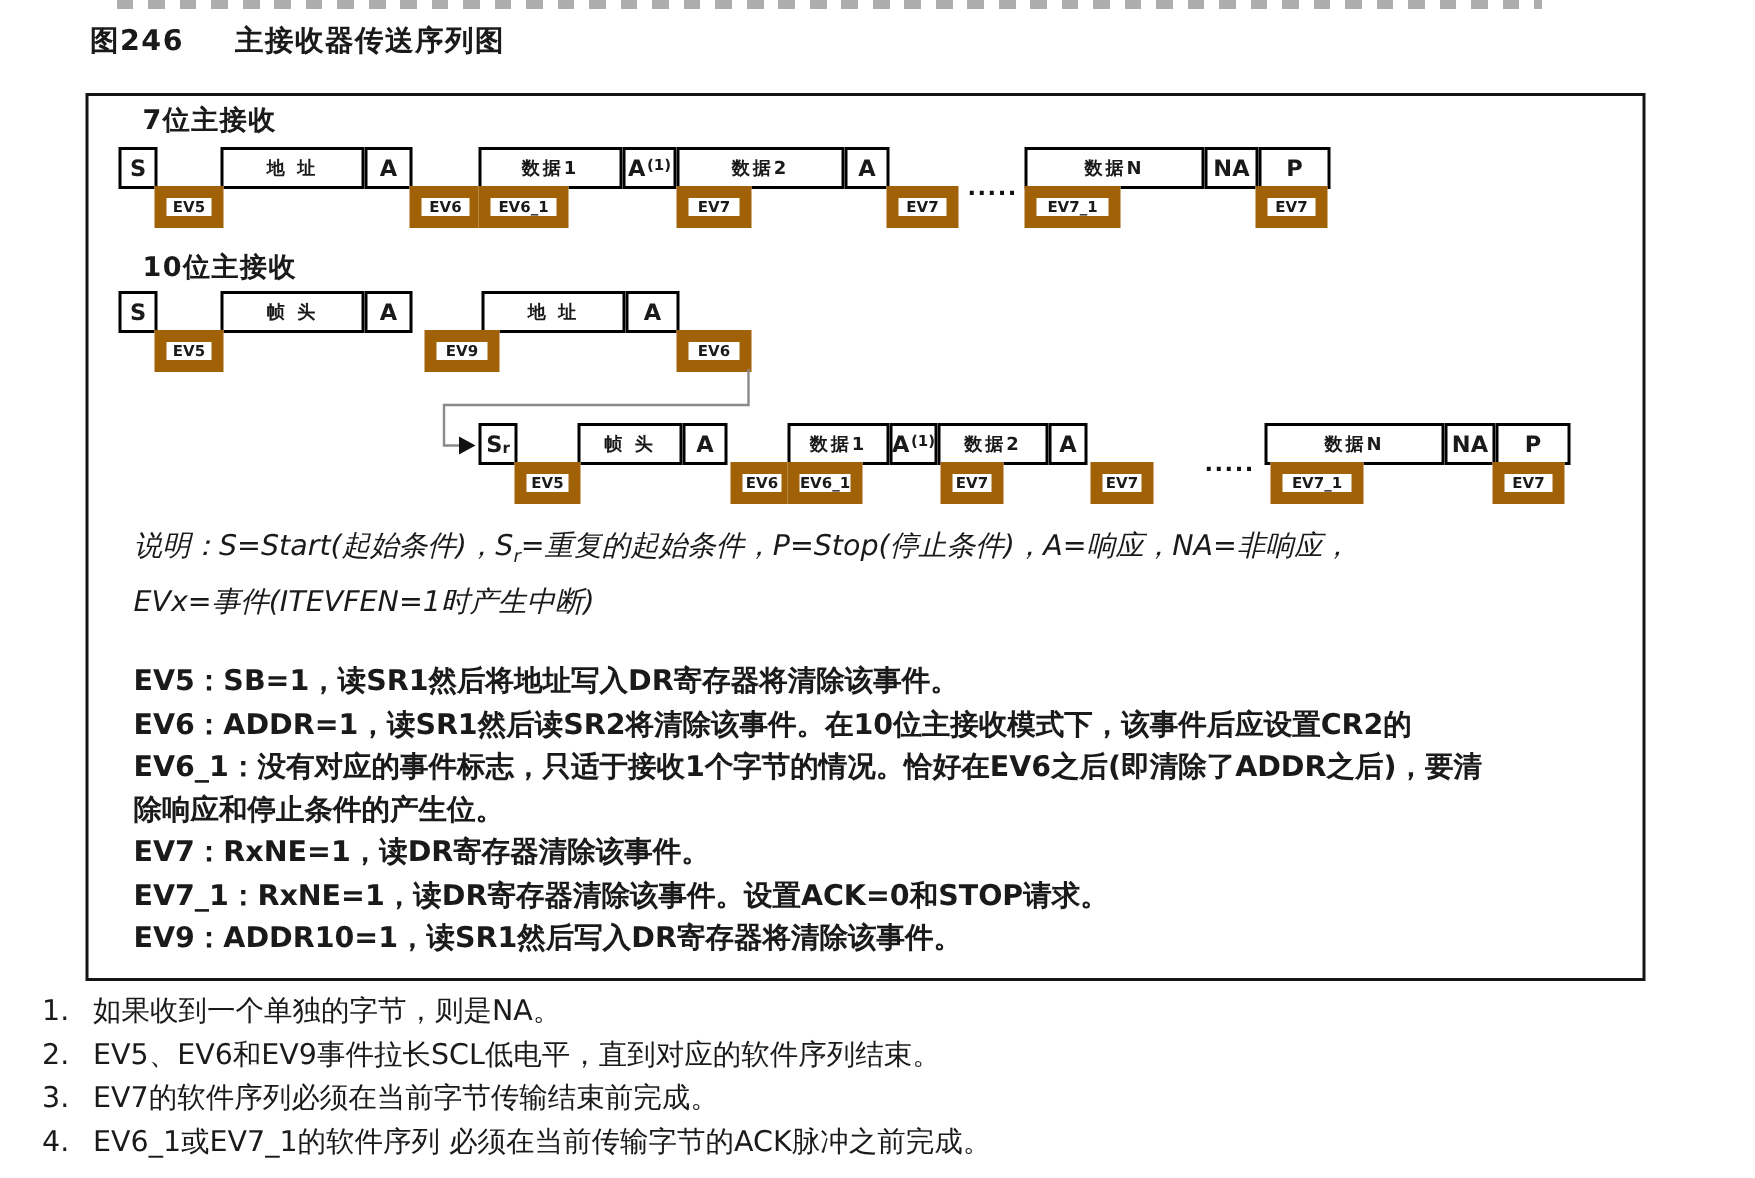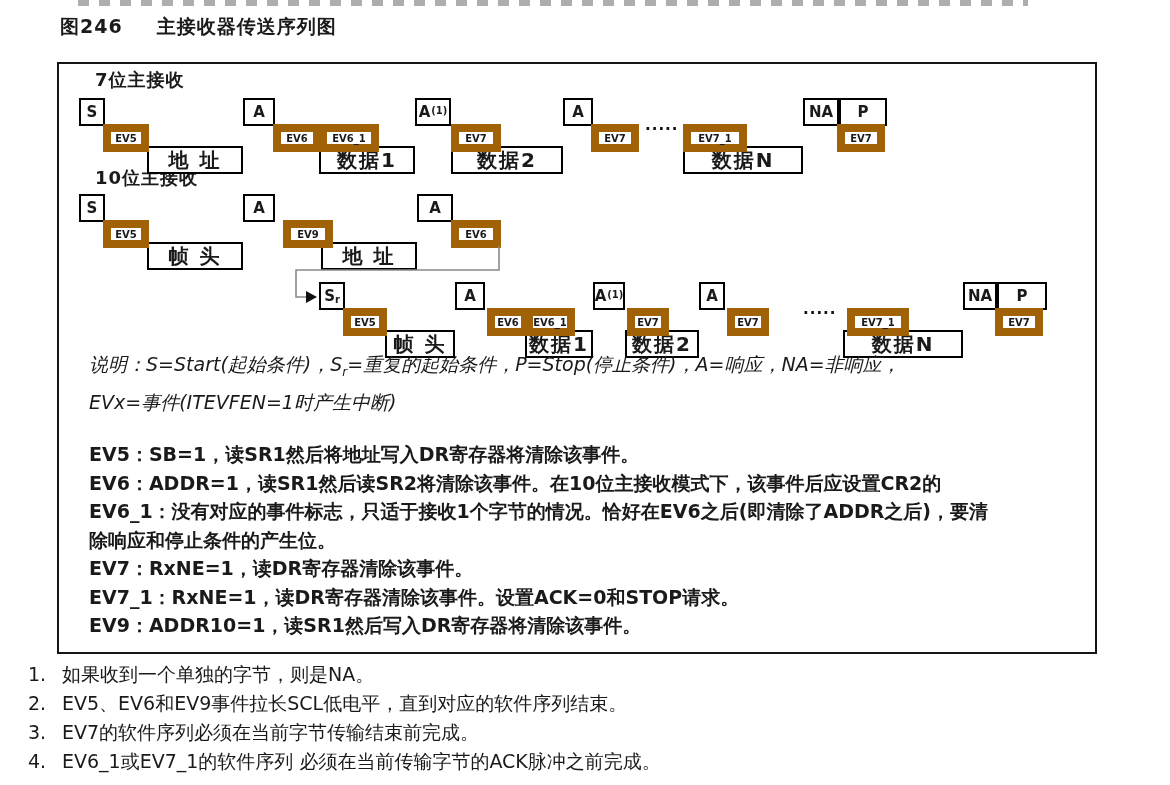--- a/index.html
+++ b/index.html
@@ -32,21 +32,21 @@
   .seq.s7{top:34px;}
   .seq.s10a{top:130px;}
   .seq.s10b{top:218px;}
   .box{
     position:absolute;box-sizing:border-box;background:#fff;
     display:flex;align-items:center;justify-content:center;
     font-weight:bold;white-space:nowrap;
   }
   .box-top{top:0;height:28px;border:2px solid #000;font-size:15px;}
   .box-ev{top:26px;height:28px;border:8px solid #a16207;font-size:10px;}
-  .box-cn{font-size:20px;letter-spacing:2px;margin-top:48px;}
+  .box-cn{font-size:12px;letter-spacing:2px;}
   .box sup{font-size:10px;letter-spacing:0;margin-left:1px;transform:translateY(-2px);}
   .box sub{font-size:10px;letter-spacing:0;transform:translateY(3px);}
   .dots{position:absolute;font-size:15px;font-weight:bold;letter-spacing:1px;color:#111;}
   .conn-svg{position:absolute;left:0;top:0;pointer-events:none;}
   .legend{position:absolute;left:30px;top:285px;width:980px;font-size:19px;line-height:30px;font-style:italic;}
   .legend sub{font-size:12px;}
   .evdesc{position:absolute;left:30px;top:376px;width:990px;font-size:19px;line-height:28.5px;font-weight:bold;}
   .evdesc .line{white-space:nowrap;}
   .footnotes{position:absolute;left:28px;top:660px;width:1100px;font-size:19px;line-height:29px;}
   .footnotes .fn{display:flex;}

